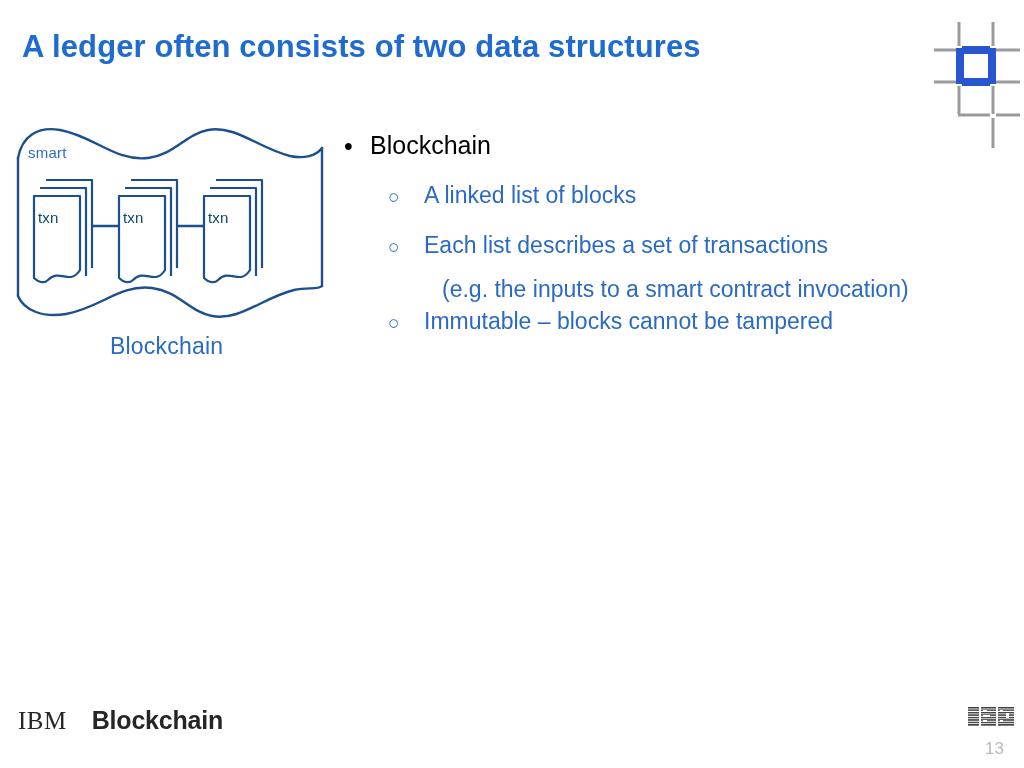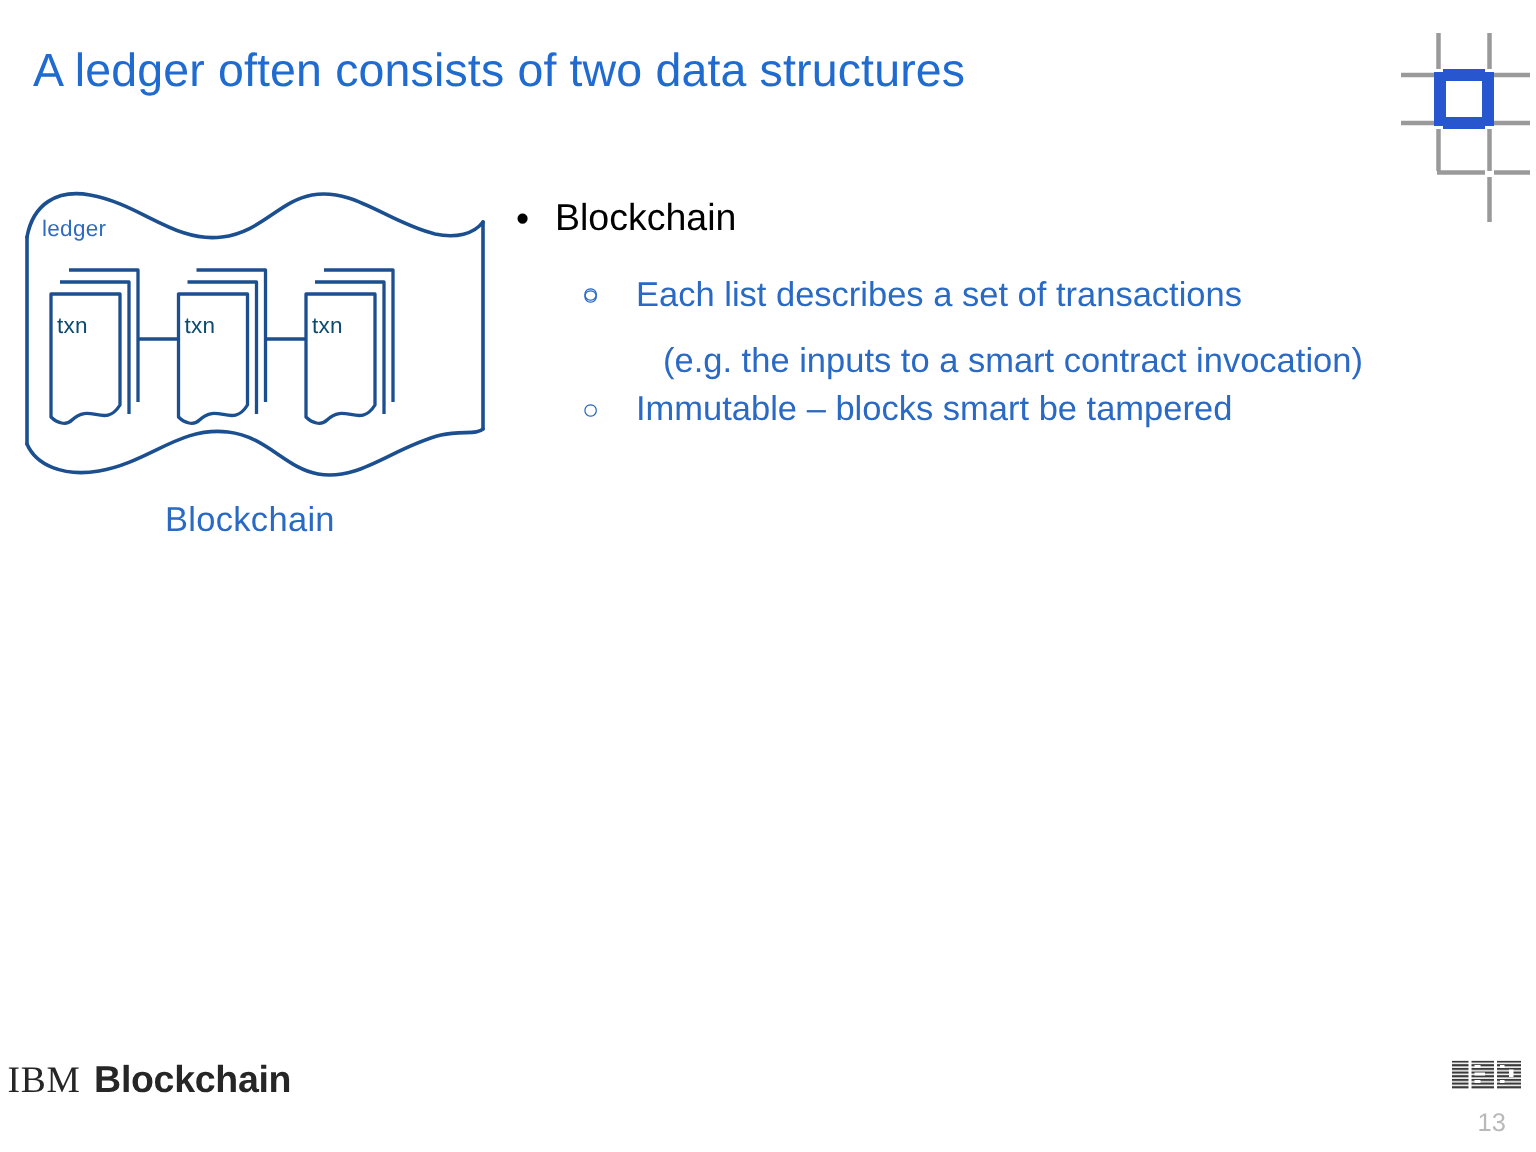--- a/index.html
+++ b/index.html
@@ -24,20 +24,21 @@
   .slide-title {
     position: absolute;
     left: 22px;
     top: 27px;
     width: 860px;
     font-size: 31px;
     line-height: 40px;
     color: #1f6bd0;
     letter-spacing: 0.1px;
     white-space: nowrap;
+    font-weight: bold;
   }
 
   
   .corner-mark {
     position: absolute;
     left: 930px;
     top: 2px;
     width: 94px;
     height: 150px;
   }
@@ -125,26 +126,26 @@
     line-height: 31px;
     color: #2a6ac4;
     margin-top: -6px;
     margin-bottom: 1px;
     white-space: nowrap;
   }
 
   
   .footer-logo {
     position: absolute;
-    left: 5px;
+    left: 18px;
     top: 706px;
     height: 34px;
     display: flex;
     align-items: baseline;
-    gap: 9px;
+    gap: 25px;
   }
   .footer-logo .ibm {
     font-family: "Liberation Serif", serif;
     font-size: 25px;
     font-weight: 400;
     color: #262626;
     letter-spacing: 0.5px;
   }
   .footer-logo .product {
     font-size: 25px;
@@ -231,49 +232,50 @@
       </g>
 
       <g fill="#ffffff" stroke="#1b4f8f" stroke-width="2.2" stroke-linejoin="round">
         <path d="M208,62 H254 V150"></path>
         <path d="M202,70 H248 V158"></path>
         <path d="M196,78 H242 V152 C232,168 222,150 210,162 C206,166 200,164 196,160 Z"></path>
       </g>
     </svg>
   </div>
 
-  <div class="block-label">ledger</div>
+  <div class="block-label">smart</div>
 
   <div class="txn-label t1">txn</div>
   <div class="txn-label t2">txn</div>
   <div class="txn-label t3">txn</div>
 
   <div class="diagram-caption">Blockchain</div>
 
   <div class="bullets">
 
     <div class="lvl1">
       <span class="marker">•</span>
       <span>Blockchain</span>
     </div>
 
     <div class="lvl2">
       <span class="marker">○</span>
+      <span>A linked list of blocks</span>
     </div>
 
     <div class="lvl2">
       <span class="marker">○</span>
       <span>Each list describes a set of transactions</span>
     </div>
 
     <div class="lvl2-cont">(e.g. the inputs to a smart contract invocation)</div>
 
     <div class="lvl2">
       <span class="marker">○</span>
-      <span>Immutable – blocks smart be tampered</span>
+      <span>Immutable – blocks cannot be tampered</span>
     </div>
 
   </div>
 
   <div class="footer-logo">
     <span class="ibm">IBM</span>
     <span class="product">Blockchain</span>
   </div>
 
   <div class="ibm-8bar">

